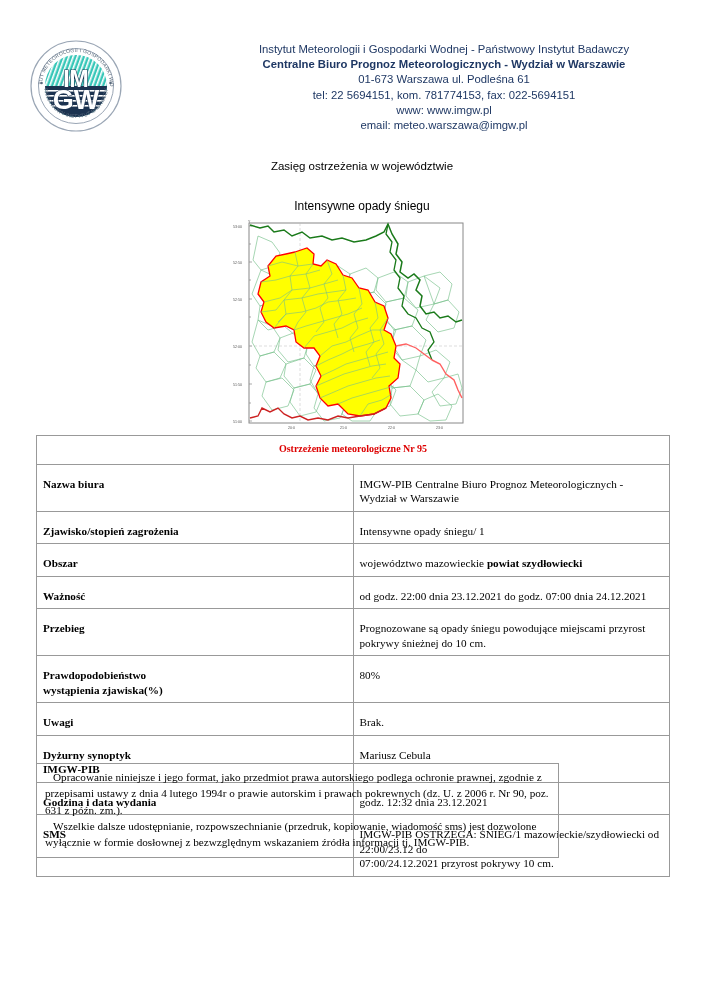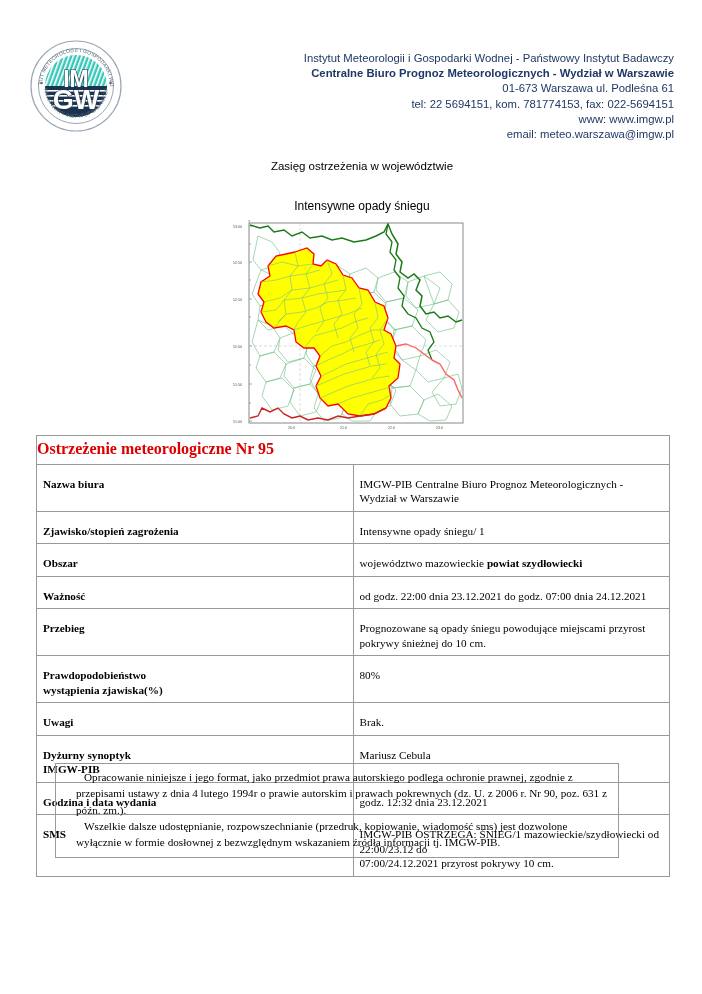--- a/index.html
+++ b/index.html
@@ -26,23 +26,23 @@
   .logo-wrap {
     position: absolute;
     left: 28px;
     top: 38px;
     width: 96px;
     height: 96px;
   }
   .header-text {
     position: absolute;
     right: 28px;
-    top: 51px;
+    top: 42px;
     width: 460px;
-    text-align: right;
+    text-align: center;
     font-family: "Liberation Sans", sans-serif;
     font-size: 11.3px;
     line-height: 15.2px;
     color: #1f3864;
   }
   .header-text .bold {
     font-weight: bold;
   }
 
   
@@ -91,42 +91,41 @@
     font-size: 11.2px;
     line-height: 14.5px;
     vertical-align: top;
     color: #000;
   }
   .alert-table td.th-cell {
     font-weight: bold;
     width: 165px;
   }
   .title-row td {
-    text-align: left;
+    text-align: center;
     font-weight: bold;
     color: #dd0000;
-    font-size: 16px;
+    font-size: 10px;
     padding: 6px 0 7px 0;
   }
   .tall-2 { height: 34px; }
   .tall-3 { height: 40px; }
 
   
   .footer-box {
     position: absolute;
     left: 36px;
     top: 763px;
-    width: 564px;
+    width: 523px;
     border: 1px solid #999999;
-    padding: 5px 8px 7px 20px;
+    padding: 5px 8px 7px 8px;
     box-sizing: border-box;
     font-size: 11.2px;
     line-height: 16.3px;
     color: #000;
-    margin-left: 19px;
   }
   .footer-box p {
     margin: 0;
     text-indent: 8px;
   }
 </style>
 </head>
 <body>
 
 <div class="header">

